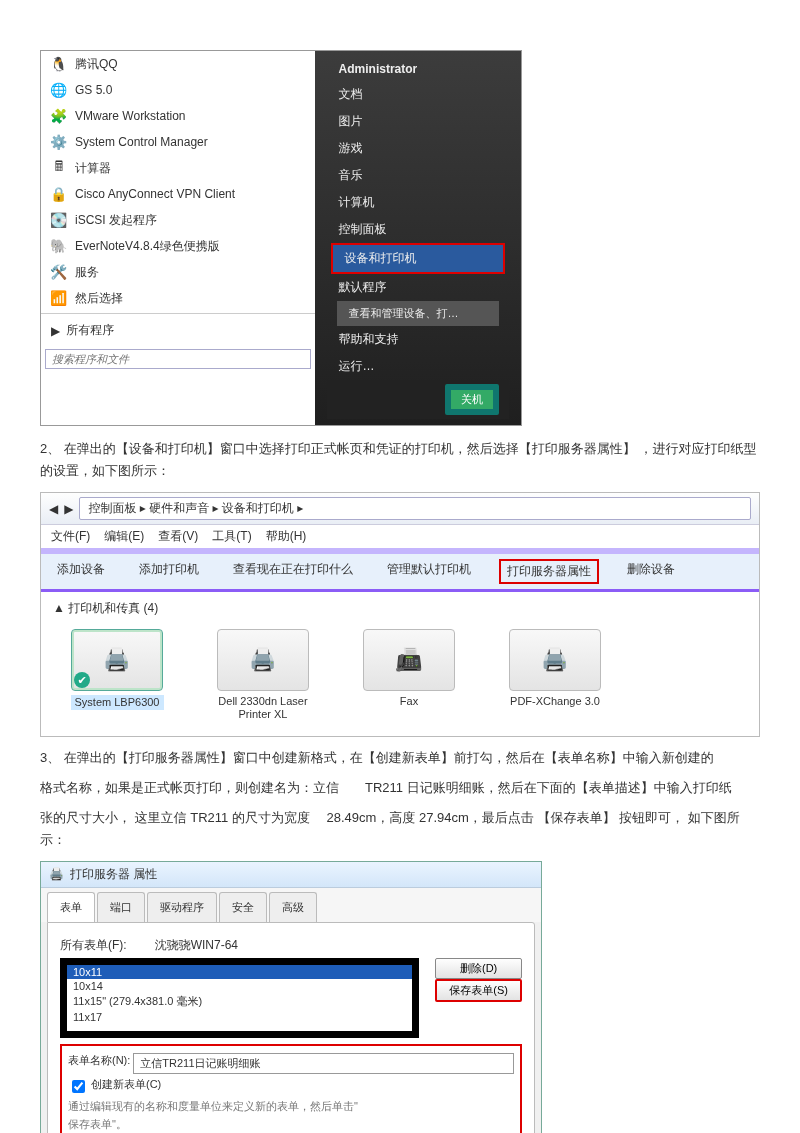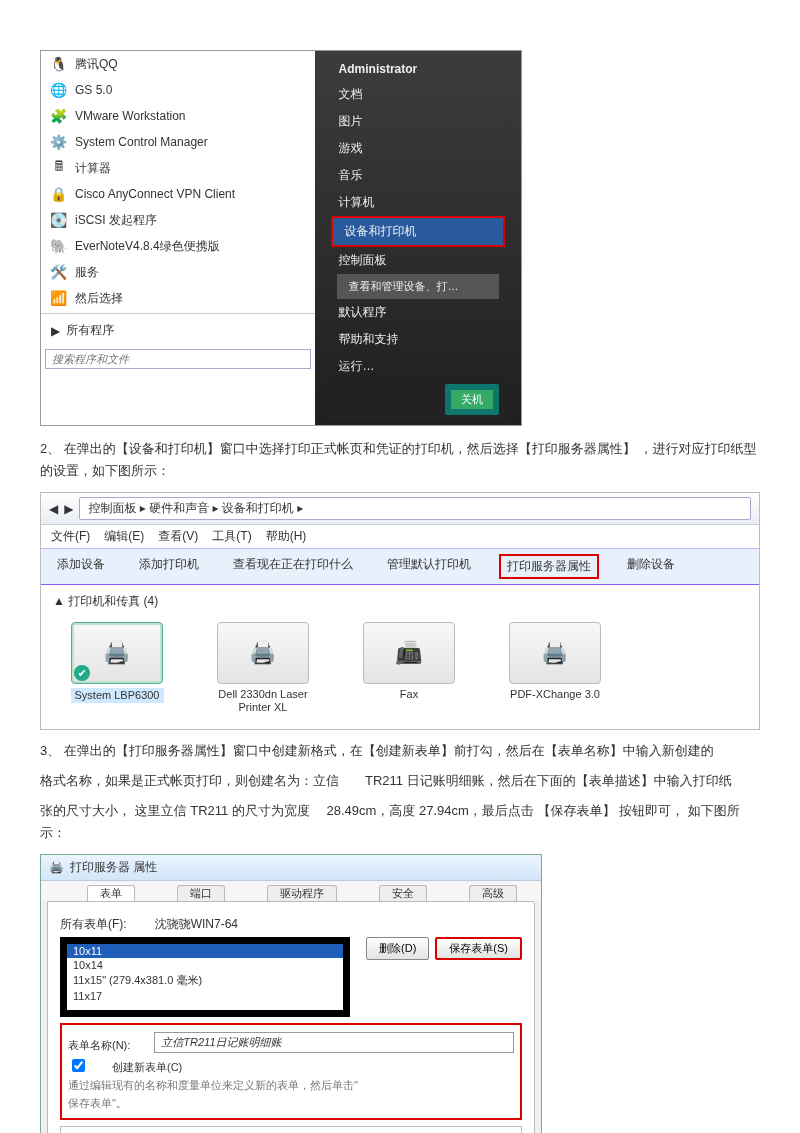--- a/index.html
+++ b/index.html
@@ -18,52 +18,52 @@
   .sm-r-item { padding: 5px 12px; }
   .sm-r-item.hl { background: #2a5a9e; border: 2px solid #d00; margin: 0 4px; }
   .sm-r-item.sub { background: #555; margin: 0 10px; font-size: 11px; }
   .sm-foot { display: flex; align-items: center; padding: 4px 10px; background: #222; }
   .sm-foot .off { margin-left: auto; background: #3a6; border: 6px solid #0f766e; padding: 2px 10px; border-radius: 2px; color: #fff; font-size: 11px; }
 
   
   .shot-cp { margin: 10px 0; border: 1px solid #bbb; font-size: 12px; }
   .cp-path { background: linear-gradient(#fefefe,#e9eef5); padding: 4px 8px; display: flex; align-items: center; gap: 6px; border-bottom: 1px solid #ccd; }
   .cp-path .segbox { flex: 1; background: #fff; border: 1px solid #aac; padding: 2px 8px; border-radius: 2px; }
-  .cp-menu { padding: 3px 10px; border-bottom: 1px solid #c4b5fd; display: flex; gap: 14px; }
-  .cp-cmds { background: #e7f0fb; padding: 5px 10px; display: flex; gap: 22px; border-bottom: 1px solid #8b5cf6; }
+  .cp-menu { padding: 3px 10px; border-bottom: 6px solid #c4b5fd; display: flex; gap: 14px; }
+  .cp-cmds { background: #e7f0fb; padding: 5px 10px; display: flex; gap: 22px; border-bottom: 3px solid #8b5cf6; }
   .cp-cmds span { padding: 2px 6px; }
   .cp-cmds .hl { border: 2px solid #d00; }
   .cp-body { padding: 8px 12px; }
   .cp-group { margin-bottom: 6px; }
   .cp-devs { display: flex; gap: 26px; padding: 6px 4px; }
   .dev { width: 120px; display: flex; flex-direction: column; align-items: center; gap: 4px; }
   .dev .box { width: 90px; height: 60px; border: 1px solid #bbb; border-radius: 4px; background: linear-gradient(#f8f8f8,#e4e4e4); display: flex; align-items: center; justify-content: center; font-size: 22px; }
   .dev.sel .box { border: 1px solid #5a9; box-shadow: 0 0 0 2px #bde4c9 inset; position: relative; }
   .dev.sel .box::after { content: "✔"; position: absolute; bottom: 2px; left: 2px; color: #fff; background: #2a8; border-radius: 50%; width: 16px; height: 16px; font-size: 11px; display: flex; align-items: center; justify-content: center; }
   .dev .lbl { text-align: center; font-size: 11px; line-height: 1.2; }
   .dev.sel .lbl { background: #cde8ff; padding: 1px 4px; }
 
   
   .shot-psp { width: 500px; margin: 10px 0 14px 0; font-family: "Microsoft YaHei", Tahoma, sans-serif; font-size: 12px; border: 1px solid #7a9; background: #f0f0f0; }
   .psp-title { background: linear-gradient(#eaf4ff,#d3e6f9); padding: 4px 8px; display: flex; align-items: center; gap: 6px; border-bottom: 1px solid #bcd; }
   .psp-tabs { display: flex; padding: 4px 6px 0 6px; background: #f6f6f6; }
-  .psp-tab { padding: 0 12px; border: 1px solid #bbb; border-bottom: none; background: #eee; margin-right: 2px; border-radius: 3px 3px 0 0; font-size: 11px; margin-left: 40px; }
+  .psp-tab { padding: 7px 12px; border: 1px solid #bbb; border-bottom: none; background: #eee; margin-right: 2px; border-radius: 3px 3px 0 0; font-size: 11px; }
   .psp-tab.active { background: #fff; }
   .psp-panel { background: #fff; margin: 0 6px 6px 6px; padding: 10px 12px; border: 1px solid #bbb; border-radius: 0 3px 3px 3px; }
   .psp-line { display: flex; align-items: center; gap: 8px; margin: 4px 0; }
   .psp-list { border: 7px solid #000000; background: #fff; height: 66px; overflow: hidden; flex: 1; font-size: 11px; }
   .psp-list .row { padding: 1px 6px; }
   .psp-list .row.sel { background: #1e5db8; color: #fff; }
-  .psp-sidebtns { display: flex; flex-direction: row; gap: 6px; margin-left: 8px; justify-content: flex-end; }
+  .psp-sidebtns { display: flex; flex-direction: column; margin-left: 8px; justify-content: flex-end; }
   .winbtn { border: 1px solid #888; background: linear-gradient(#fefefe,#e3e3e3); padding: 2px 12px; border-radius: 2px; font-size: 11px; }
   .psp-sidebtns .hl { border: 2px solid #d00; }
   .frame { border: 2px solid #d00; padding: 4px 6px; margin: 6px 0; }
   .frame.plain { border: 1px solid #bbb; }
-  .fld { display: flex; align-items: flex-end; gap: 24px; margin: 3px 0; font-size: 11px; }
-  .fld .inp { border: 1px solid #999; padding: 2px 6px; background: #fff; min-width: 70px; text-align: left; font-style: italic; }
+  .fld { display: flex; align-items: flex-start; gap: 3px; margin: 3px 0; font-size: 11px; }
+  .fld .inp { border: 1px solid #999; padding: 2px 6px; background: #fff; min-width: 70px; text-align: left; }
 </style>
 </head>
 <body>
 
 <div class="page">
 
   <div class="shot-startmenu">
     <div class="sm-left">
       <div class="sm-item">
           <span class="ico">🐧</span>
@@ -112,24 +112,24 @@
         </div>
       <input class="sm-search" placeholder="搜索程序和文件" style="">
     </div>
     <div class="sm-right">
       <div class="sm-r-item" style="font-weight:bold">Administrator</div>
       <div class="sm-r-item">文档</div>
       <div class="sm-r-item">图片</div>
       <div class="sm-r-item">游戏</div>
       <div class="sm-r-item">音乐</div>
       <div class="sm-r-item">计算机</div>
+      <div class="sm-r-item">控制面板</div>
       <div class="sm-r-item hl">设备和打印机</div>
-      <div class="sm-r-item">控制面板</div>
+      <div class="sm-r-item">默认程序</div>
       <div class="sm-r-item sub">查看和管理设备、打…</div>
-      <div class="sm-r-item">默认程序</div>
       <div class="sm-r-item">帮助和支持</div>
       <div class="sm-r-item">运行…</div>
       <div class="sm-foot">
           <span class="off">关机</span>
         </div>
     </div>
   </div>
 
   <p>2、 在弹出的【设备和打印机】窗口中选择打印正式帐页和凭证的打印机，然后选择【打印服务器属性】 ，进行对应打印纸型的设置，如下图所示：</p>
 

